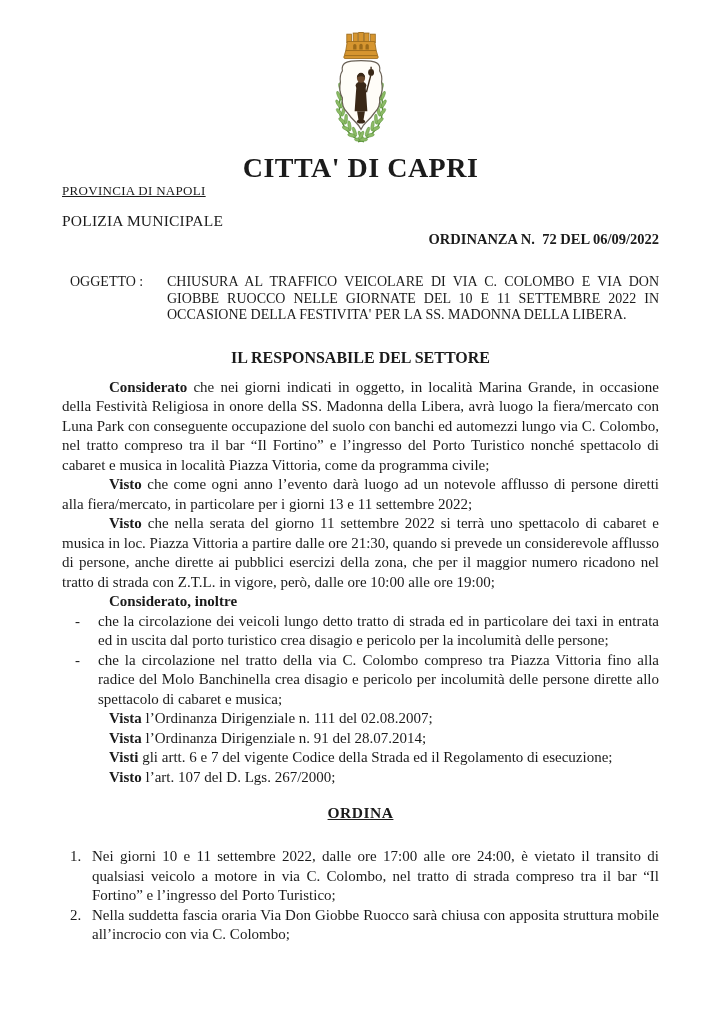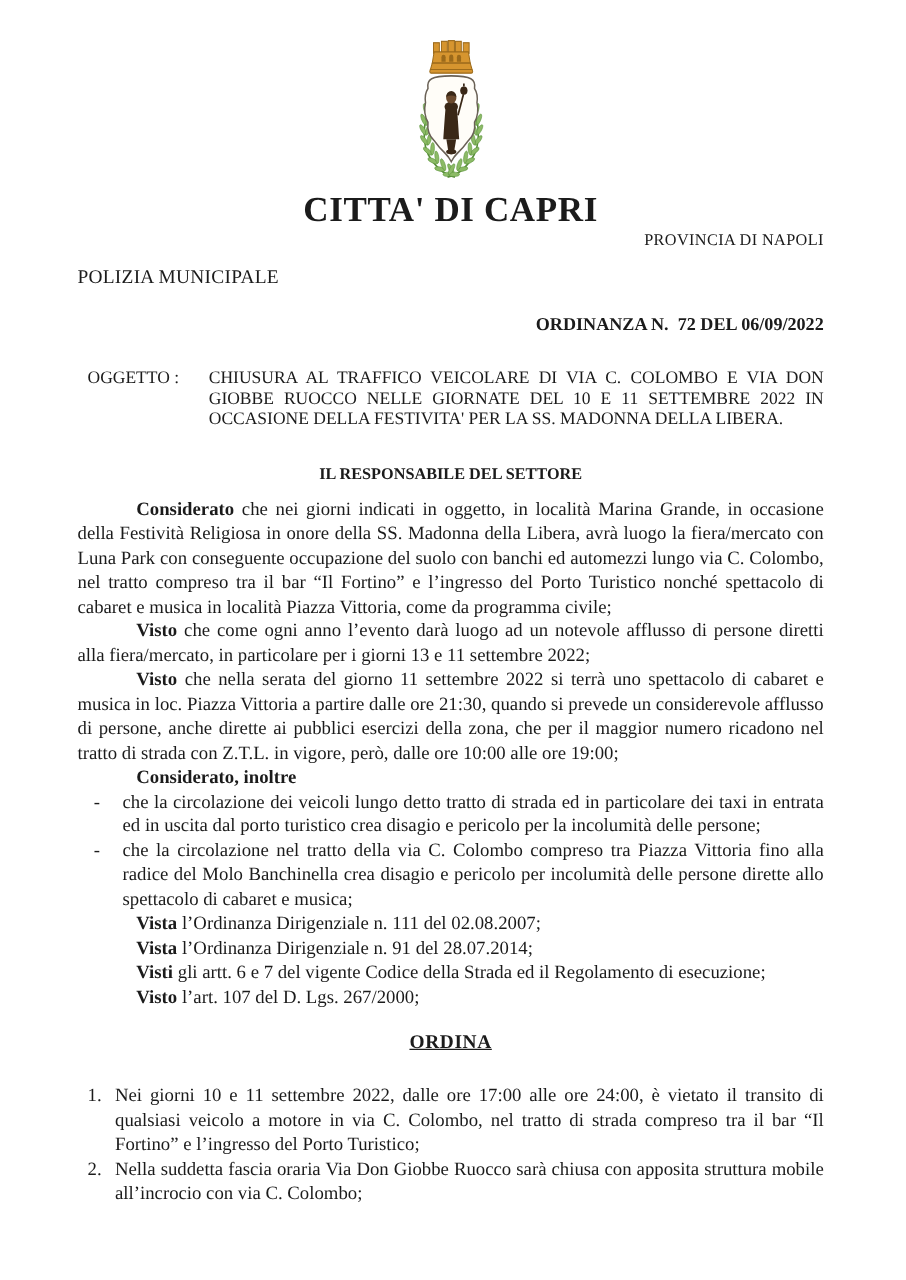--- a/index.html
+++ b/index.html
@@ -23,37 +23,37 @@
   .shieldp{ fill:#fffdf8; stroke:var(--crest-shield-outline,#6a6156); stroke-width:1.2; }
   .fig    { fill:var(--crest-figure,#3a2817); }
   .face   { fill:var(--crest-face,#6b4a2e); }
   .staff  { stroke:var(--crest-figure,#3a2817); stroke-width:1.4; fill:none; }
 
   .title {
     margin:4px 0 0 0; text-align:center;
     font-size:28px; font-weight:bold; letter-spacing:0.5px; line-height:31px;
   }
   .subtitle {
-    text-align:right; font-size:13px; letter-spacing:0.3px;
-    line-height:16px;
+    text-align:left; font-size:13px; letter-spacing:0.3px;
+    text-decoration:underline; line-height:16px;
   }
   .department {
     text-align:left; font-size:15.5px; font-weight:normal;
     margin-top:12px; line-height:19px; letter-spacing:0.2px;
   }
   .ordinance {
     text-align:right; font-weight:bold; font-size:14.5px;
-    margin-top:20px; line-height:18px; white-space:pre;
+    line-height:18px; white-space:pre;
   }
   .subject { display:flex; margin-top:26px; font-size:14px; line-height:16.5px; }
   .subject .slabel { flex:none; width:105px; padding-left:8px; font-weight:normal; box-sizing:border-box; }
   .subject .stext  { flex:1; text-align:justify; }
 
   .role-heading {
-    text-align:center; font-weight:bold; font-size:13px;
+    text-align:center; font-weight:bold; font-size:16px;
     margin-top:24px; line-height:19px;
   }
 
   .bodytext { margin-top:11px; font-size:15px; line-height:19.5px; }
   .par { margin:0; text-align:justify; text-indent:32px; }
   .par b { font-weight:bold;margin-left:15px; }
 
   .ditem { display:flex; }
   .ditem .dash  { flex:none; width:23px; margin-left:13px; }
   .ditem .dtext { flex:1; text-align:justify; }

